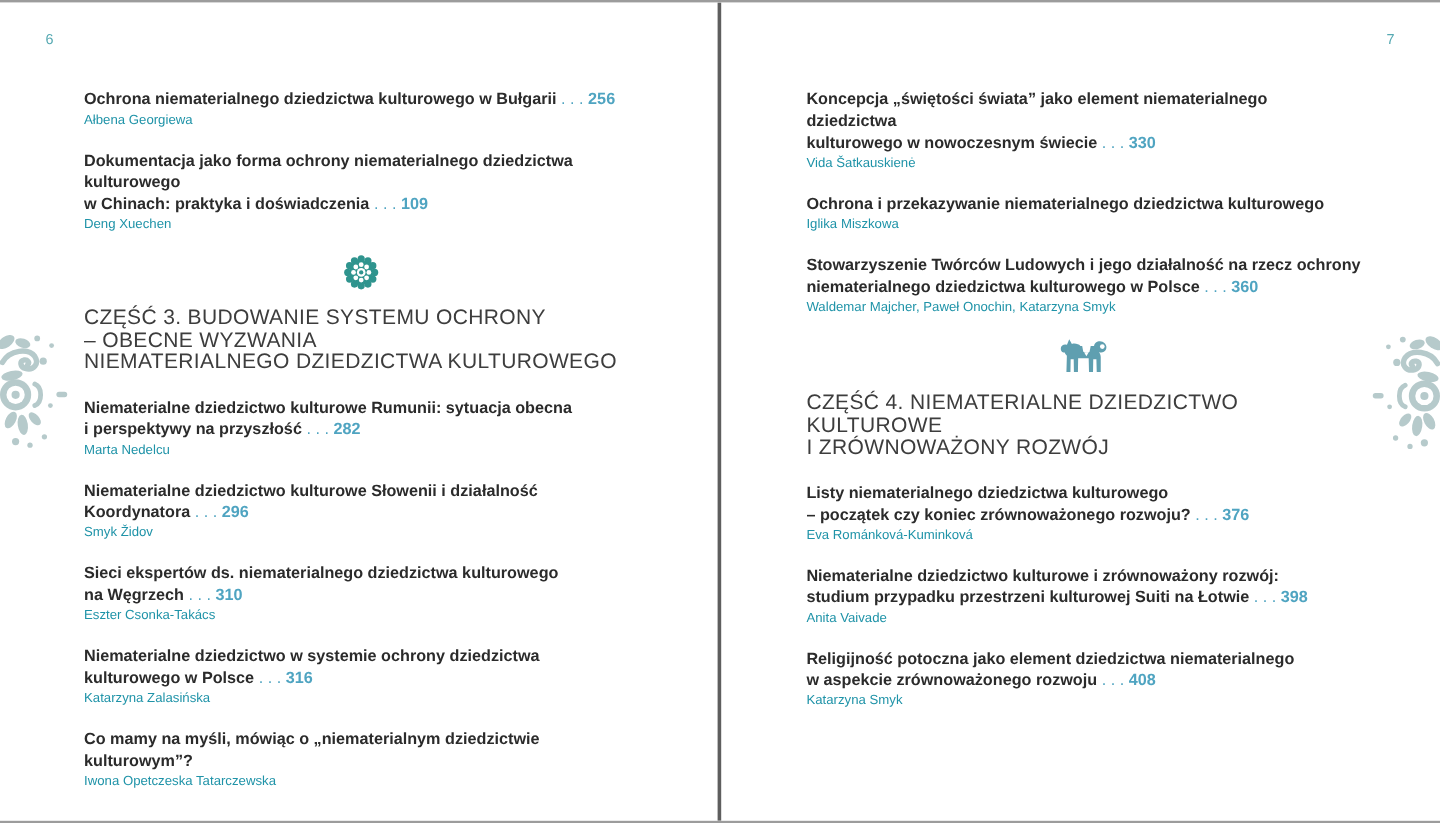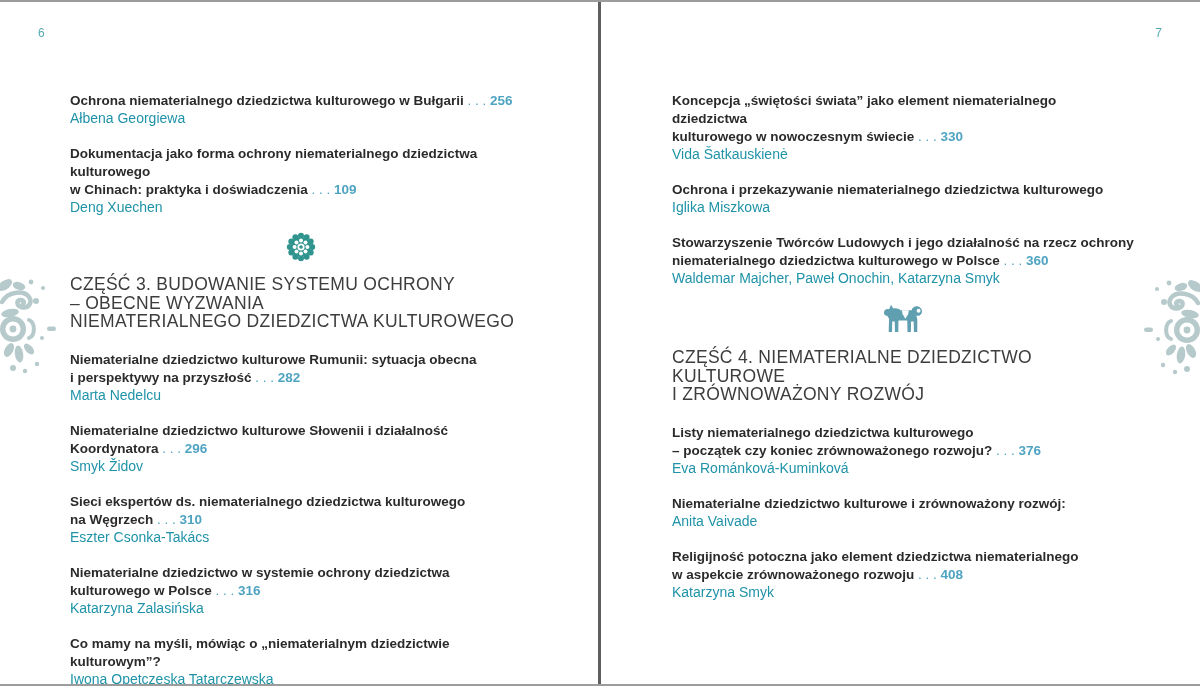--- a/index.html
+++ b/index.html
@@ -36,29 +36,29 @@
   .pagenum{
     position:absolute;top:24px;font-size:12px;line-height:14px;
     color:var(--pagenum-color);
   }
   .pagenum-left{left:38px;}
   .pagenum-right{right:38px;}
   .content{position:absolute;top:72px;width:462px;}
   .page-left .content{left:70px;}
   .page-right .content{left:72px;}
 
-  .entry{margin-bottom:16px;margin-top:18px;}
+  .entry{margin-bottom:16px;}
   .entry-title{
     font-size:13.5px;font-weight:700;line-height:18px;
     color:var(--title-color);
   }
   .page-ref{font-weight:700;color:var(--ref-color);white-space:nowrap;}
   .page-ref .dots{font-weight:400;color:var(--ref-color);}
   .entry-authors{
-    font-size:14px;font-weight:400;line-height:17px;
+    font-size:11px;font-weight:400;line-height:17px;
     color:var(--author-color);
   }
 
   .section-heading{margin:0 0 20px 0;}
   .heading-line{
     font-size:17.5px;font-weight:400;line-height:18.5px;
     letter-spacing:0.3px;color:var(--heading-color);
   }
 
   .icon-row{margin:8px 0 13px 0;text-align:center;line-height:0;}
@@ -226,20 +226,21 @@
           <div class="heading-line">CZĘŚĆ 4. NIEMATERIALNE DZIEDZICTWO KULTUROWE</div>
           <div class="heading-line">I ZRÓWNOWAŻONY ROZWÓJ</div>
         </div>
         <div class="entry">
           <div class="entry-title"><span>Listy niematerialnego dziedzictwa kulturowego</span></div>
           <div class="entry-title"><span>– początek czy koniec zrównoważonego rozwoju?</span><span class="page-ref"><span class="dots"> . . . </span><span class="ref-num">376</span></span></div>
           <div class="entry-authors">Eva Románková-Kuminková</div>
         </div>
         <div class="entry">
           <div class="entry-title"><span>Niematerialne dziedzictwo kulturowe i zrównoważony rozwój:</span></div>
+          <div class="entry-title"><span>studium przypadku przestrzeni kulturowej Suiti na Łotwie</span><span class="page-ref"><span class="dots"> . . . </span><span class="ref-num">398</span></span></div>
           <div class="entry-authors">Anita Vaivade</div>
         </div>
         <div class="entry">
           <div class="entry-title"><span>Religijność potoczna jako element dziedzictwa niematerialnego</span></div>
           <div class="entry-title"><span>w aspekcie zrównoważonego rozwoju</span><span class="page-ref"><span class="dots"> . . . </span><span class="ref-num">408</span></span></div>
           <div class="entry-authors">Katarzyna Smyk</div>
         </div>
       </div>
   </div>
 

